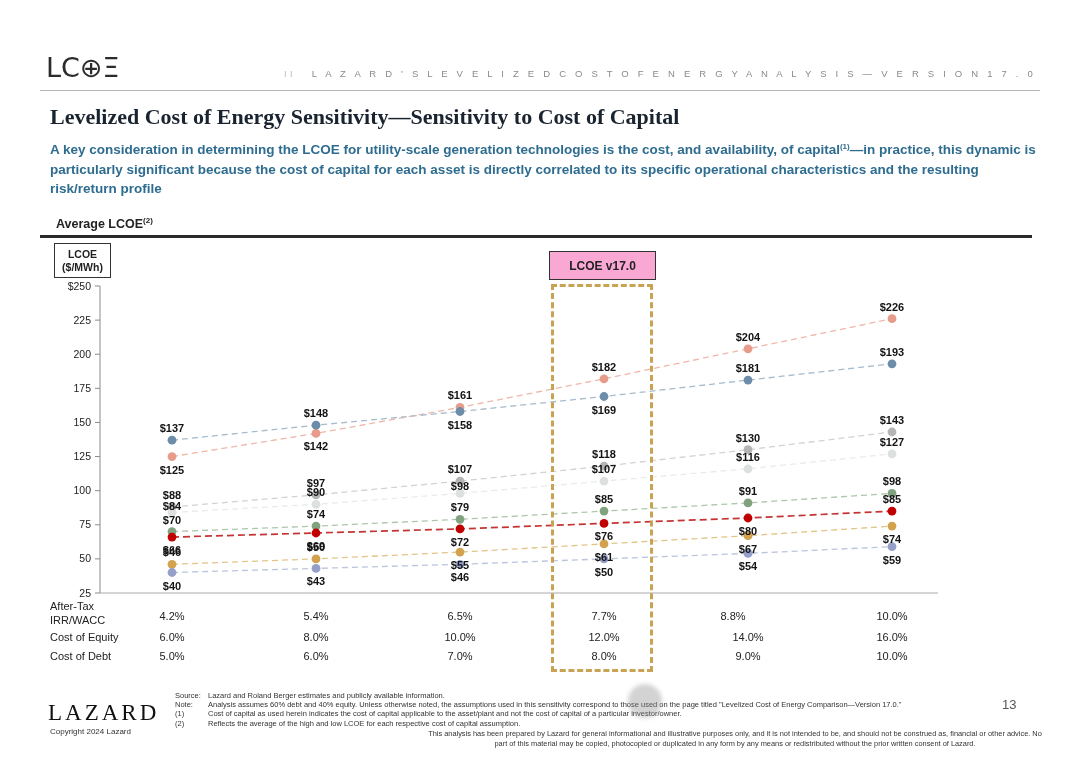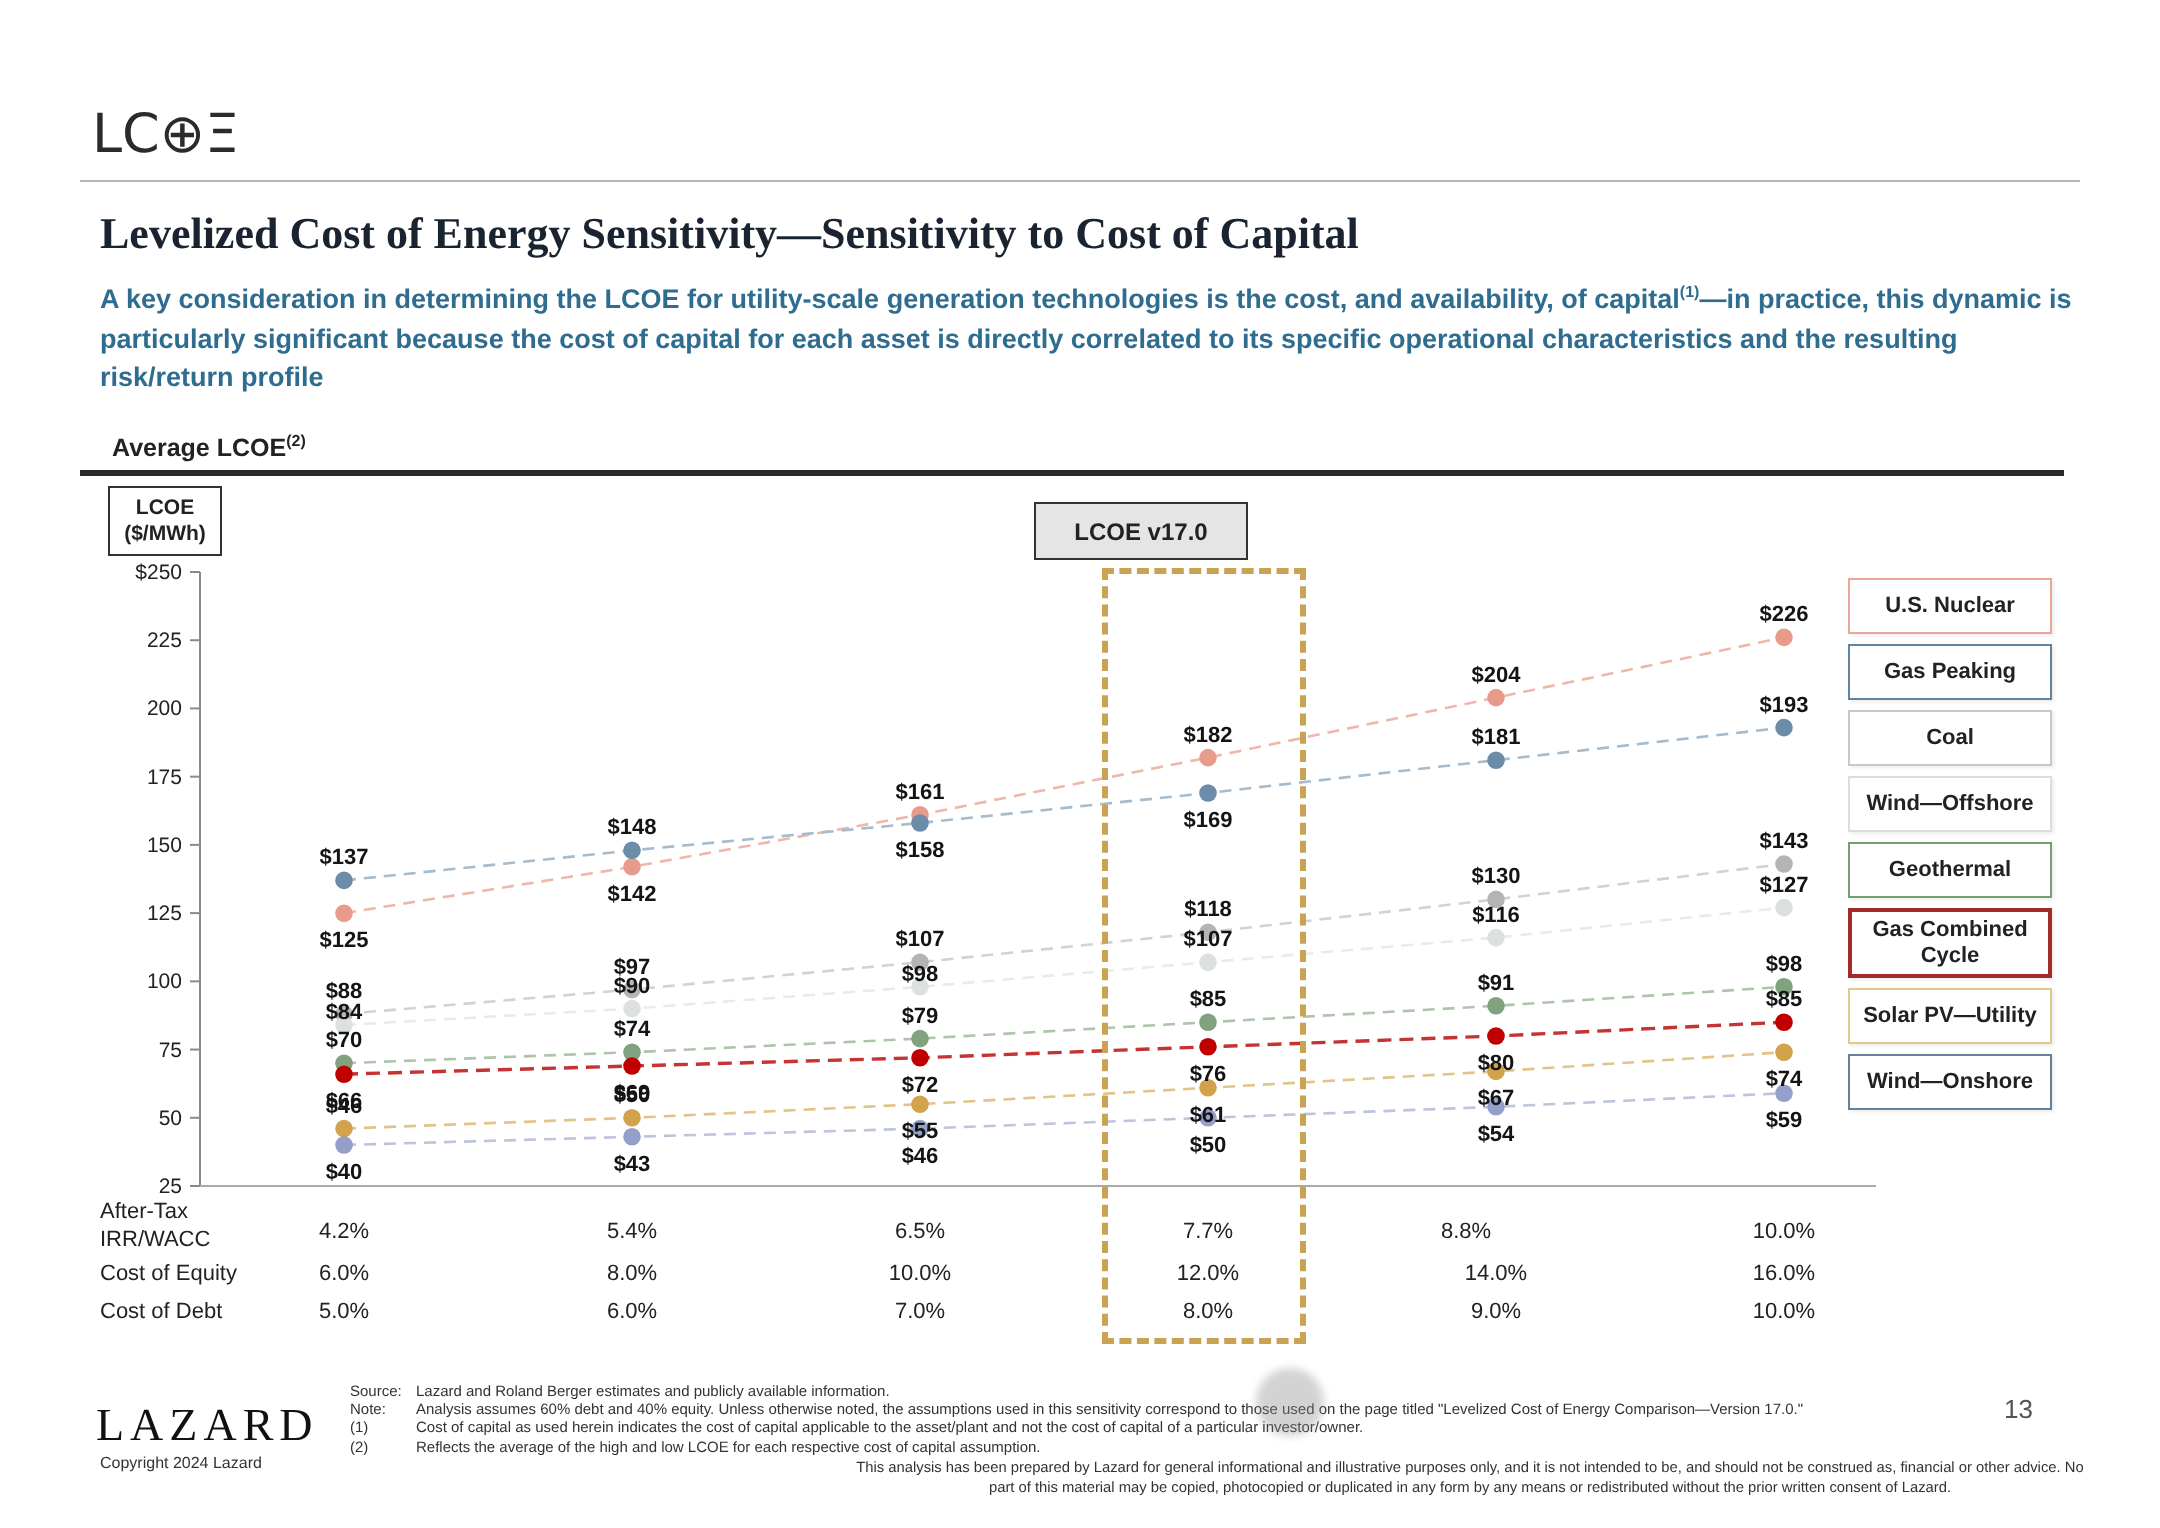--- a/index.html
+++ b/index.html
@@ -27,23 +27,23 @@
 
   
   .avg-label { left:56px; top:216px; font-size:12.5px; font-weight:700; color:#222; }
   .avg-label sup { font-size:8px; }
   .avg-rule { left:40px; top:235px; width:992px; height:3px; background:#2a2a2a; }
 
   
   .unit-box { left:54px; top:243px; width:57px; height:35px; border:1.5px solid #333;
     display:flex; flex-direction:column; align-items:center; justify-content:center;
     font-size:10.5px; font-weight:600; color:#222; line-height:1.2; background:#fff; }
-  .v17-box { left:517px; top:251px; width:107px; height:29px; border:1.5px solid #333;
+  .v17-box { left:549px; top:251px; width:107px; height:29px; border:1.5px solid #333;
     display:flex; align-items:center; justify-content:center; font-size:12px;
-    font-weight:700; color:#222; background:#e5e5e5; z-index:4; }
+    font-weight:700; color:#222; background:#f9a8d4; z-index:4; }
   .dash-box { left:551px; top:284px; width:102px; height:388px;
     border:3px dashed #c9a254; z-index:3; pointer-events:none; }
 
   svg.chart { left:0; top:0; }
 
   
   .legend { left:924px; top:289px; width:102px; display:flex; flex-direction:column;
     gap:5px; z-index:4; }
   .legend-box { background:#fff; min-height:28px; display:flex; align-items:center;
     justify-content:center; text-align:center; font-size:11px; font-weight:600;
@@ -69,20 +69,23 @@
   .wm-blob { left:628px; top:684px; width:34px; height:34px; border-radius:50%;
     background:rgba(140,140,140,0.38); filter:blur(2px); z-index:5; }
   .pagenum { left:1002px; top:697px; font-size:13px; color:#555; z-index:7; }
 </style>
 </head>
 <body>
 
 <div class="page">
 
   <div class="abs header-logo">LC⊕Ξ</div>
+  <div class="abs header-right">
+    <span class="numeral">II</span><span>L A Z A R D ' S   L E V E L I Z E D   C O S T   O F   E N E R G Y   A N A L Y S I S — V E R S I O N   1 7 . 0</span>
+  </div>
   <div class="abs header-rule"></div>
 
   <h1 class="abs page-title">Levelized Cost of Energy Sensitivity—Sensitivity to Cost of Capital</h1>
   <p class="abs subtitle"><span>A key consideration in determining the LCOE for utility-scale generation technologies is the cost, and availability, of capital</span><sup>(1)</sup><span>—in practice, this dynamic is particularly significant because the cost of capital for each asset is directly correlated to its specific operational characteristics and the resulting risk/return profile</span></p>
 
   <div class="abs avg-label"><span>Average LCOE</span><sup>(2)</sup></div>
   <div class="abs avg-rule"></div>
 
   <div class="abs unit-box">
     <span>LCOE</span>
@@ -213,30 +216,20 @@
       <text x="748" y="552.7" text-anchor="middle" font-size="11" font-weight="700" fill="#141414" font-family="Liberation Sans, sans-serif">$67</text>
       <text x="892" y="543.1" text-anchor="middle" font-size="11" font-weight="700" fill="#141414" font-family="Liberation Sans, sans-serif">$74</text>
       <text x="172" y="589.5" text-anchor="middle" font-size="11" font-weight="700" fill="#141414" font-family="Liberation Sans, sans-serif">$40</text>
       <text x="316" y="585.4" text-anchor="middle" font-size="11" font-weight="700" fill="#141414" font-family="Liberation Sans, sans-serif">$43</text>
       <text x="460" y="581.3" text-anchor="middle" font-size="11" font-weight="700" fill="#141414" font-family="Liberation Sans, sans-serif">$46</text>
       <text x="604" y="575.9" text-anchor="middle" font-size="11" font-weight="700" fill="#141414" font-family="Liberation Sans, sans-serif">$50</text>
       <text x="748" y="570.4" text-anchor="middle" font-size="11" font-weight="700" fill="#141414" font-family="Liberation Sans, sans-serif">$54</text>
       <text x="892" y="563.6" text-anchor="middle" font-size="11" font-weight="700" fill="#141414" font-family="Liberation Sans, sans-serif">$59</text>
     </svg>
 
-  <div class="abs legend" id="legend">
-      <div class="legend-box" style="border: 1.5px solid rgb(234, 167, 149);">U.S. Nuclear</div>
-      <div class="legend-box" style="border: 1.5px solid rgb(95, 131, 161);">Gas Peaking</div>
-      <div class="legend-box" style="border: 1px solid rgb(200, 200, 200);">Coal</div>
-      <div class="legend-box" style="border: 1px solid rgb(221, 221, 221);">Wind—Offshore</div>
-      <div class="legend-box" style="border: 1.5px solid rgb(116, 160, 112);">Geothermal</div>
-      <div class="legend-box" style="border: 2px solid rgb(165, 42, 42);">Gas Combined Cycle</div>
-      <div class="legend-box" style="border: 1.5px solid rgb(228, 198, 143);">Solar PV—Utility</div>
-      <div class="legend-box" style="border: 1.5px solid rgb(102, 128, 156);">Wind—Onshore</div>
-    </div>
 
   <div id="xaxis-table">
       <div class="abs xrow-label" style="top: 600px;">
         <div>After-Tax</div>
         <div>IRR/WACC</div>
       </div>
       <span class="xval" style="left: 130px; top: 610px;">4.2%</span>
       <span class="xval" style="left: 274px; top: 610px;">5.4%</span>
       <span class="xval" style="left: 418px; top: 610px;">6.5%</span>
       <span class="xval" style="left: 562px; top: 610px;">7.7%</span>

